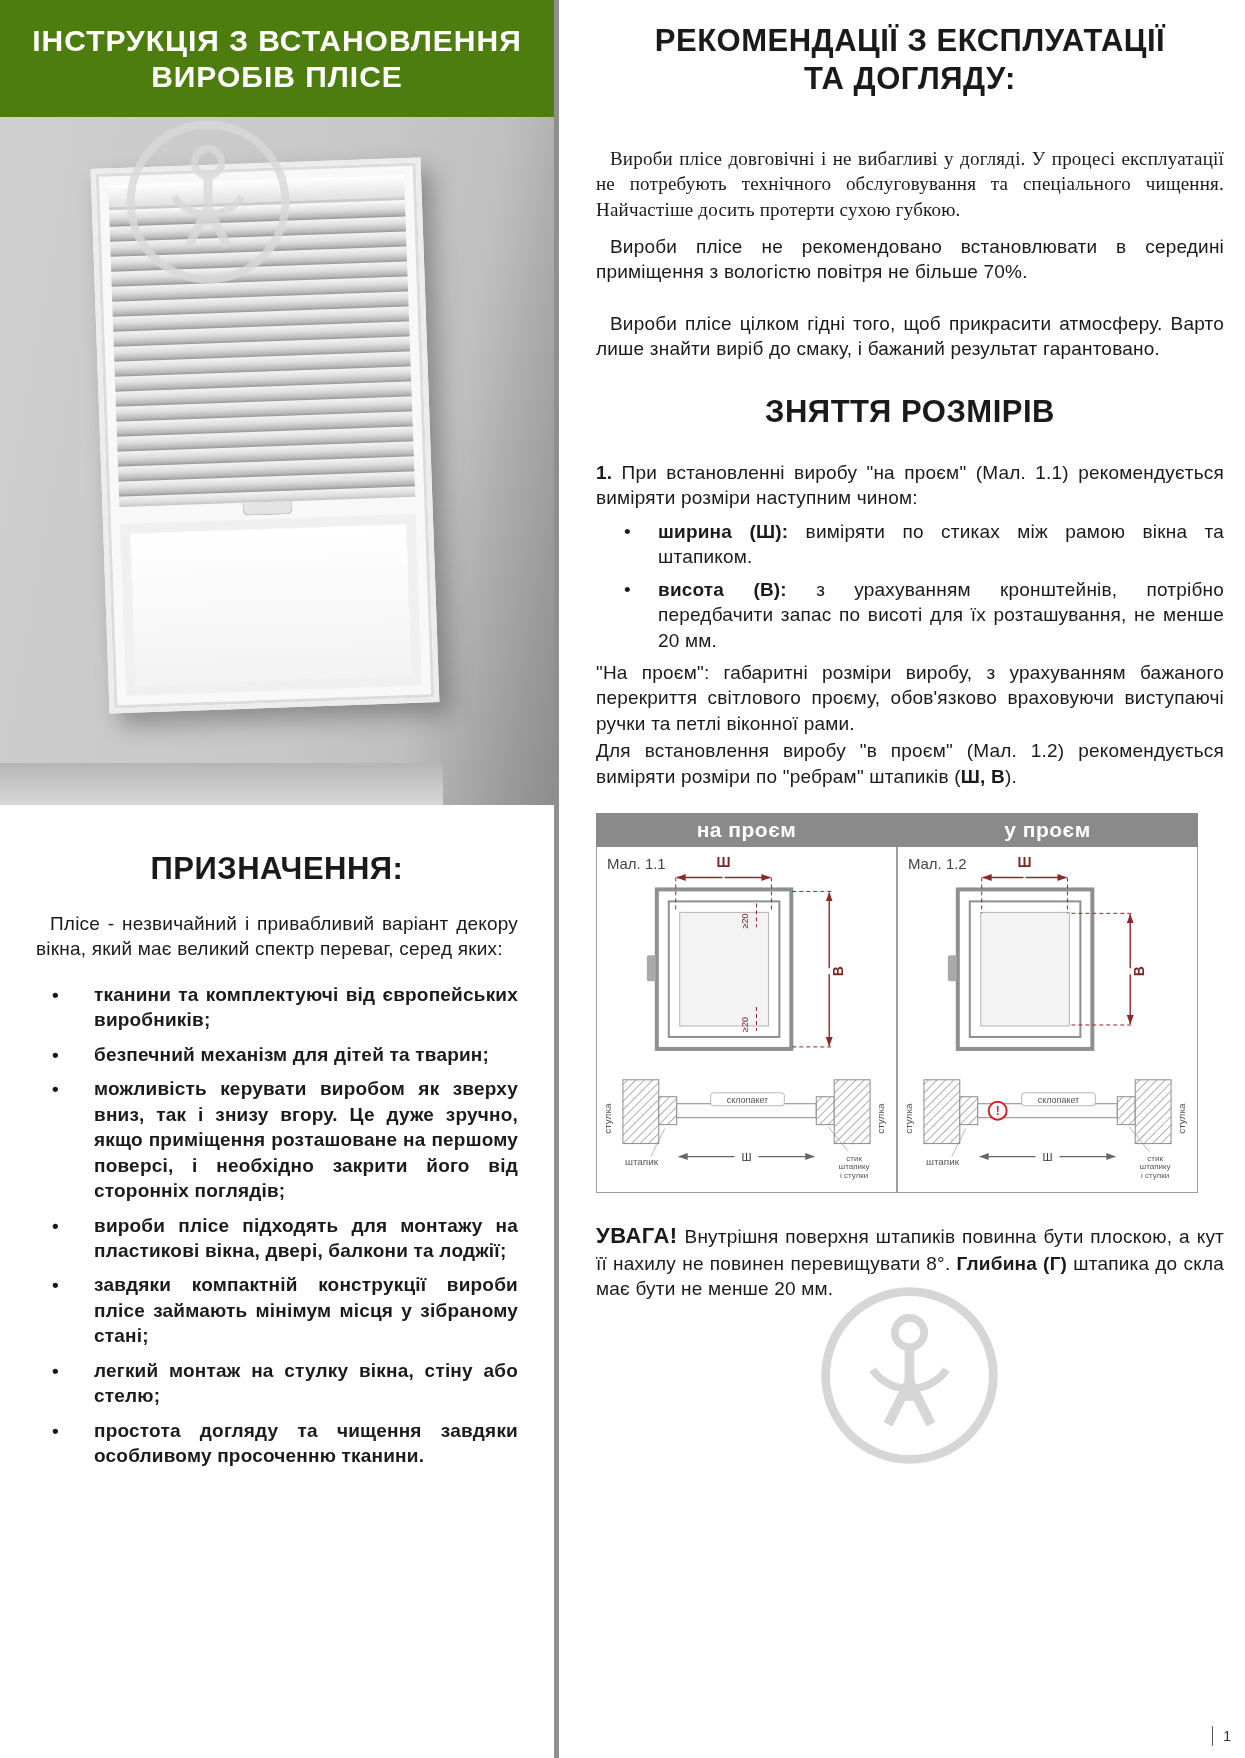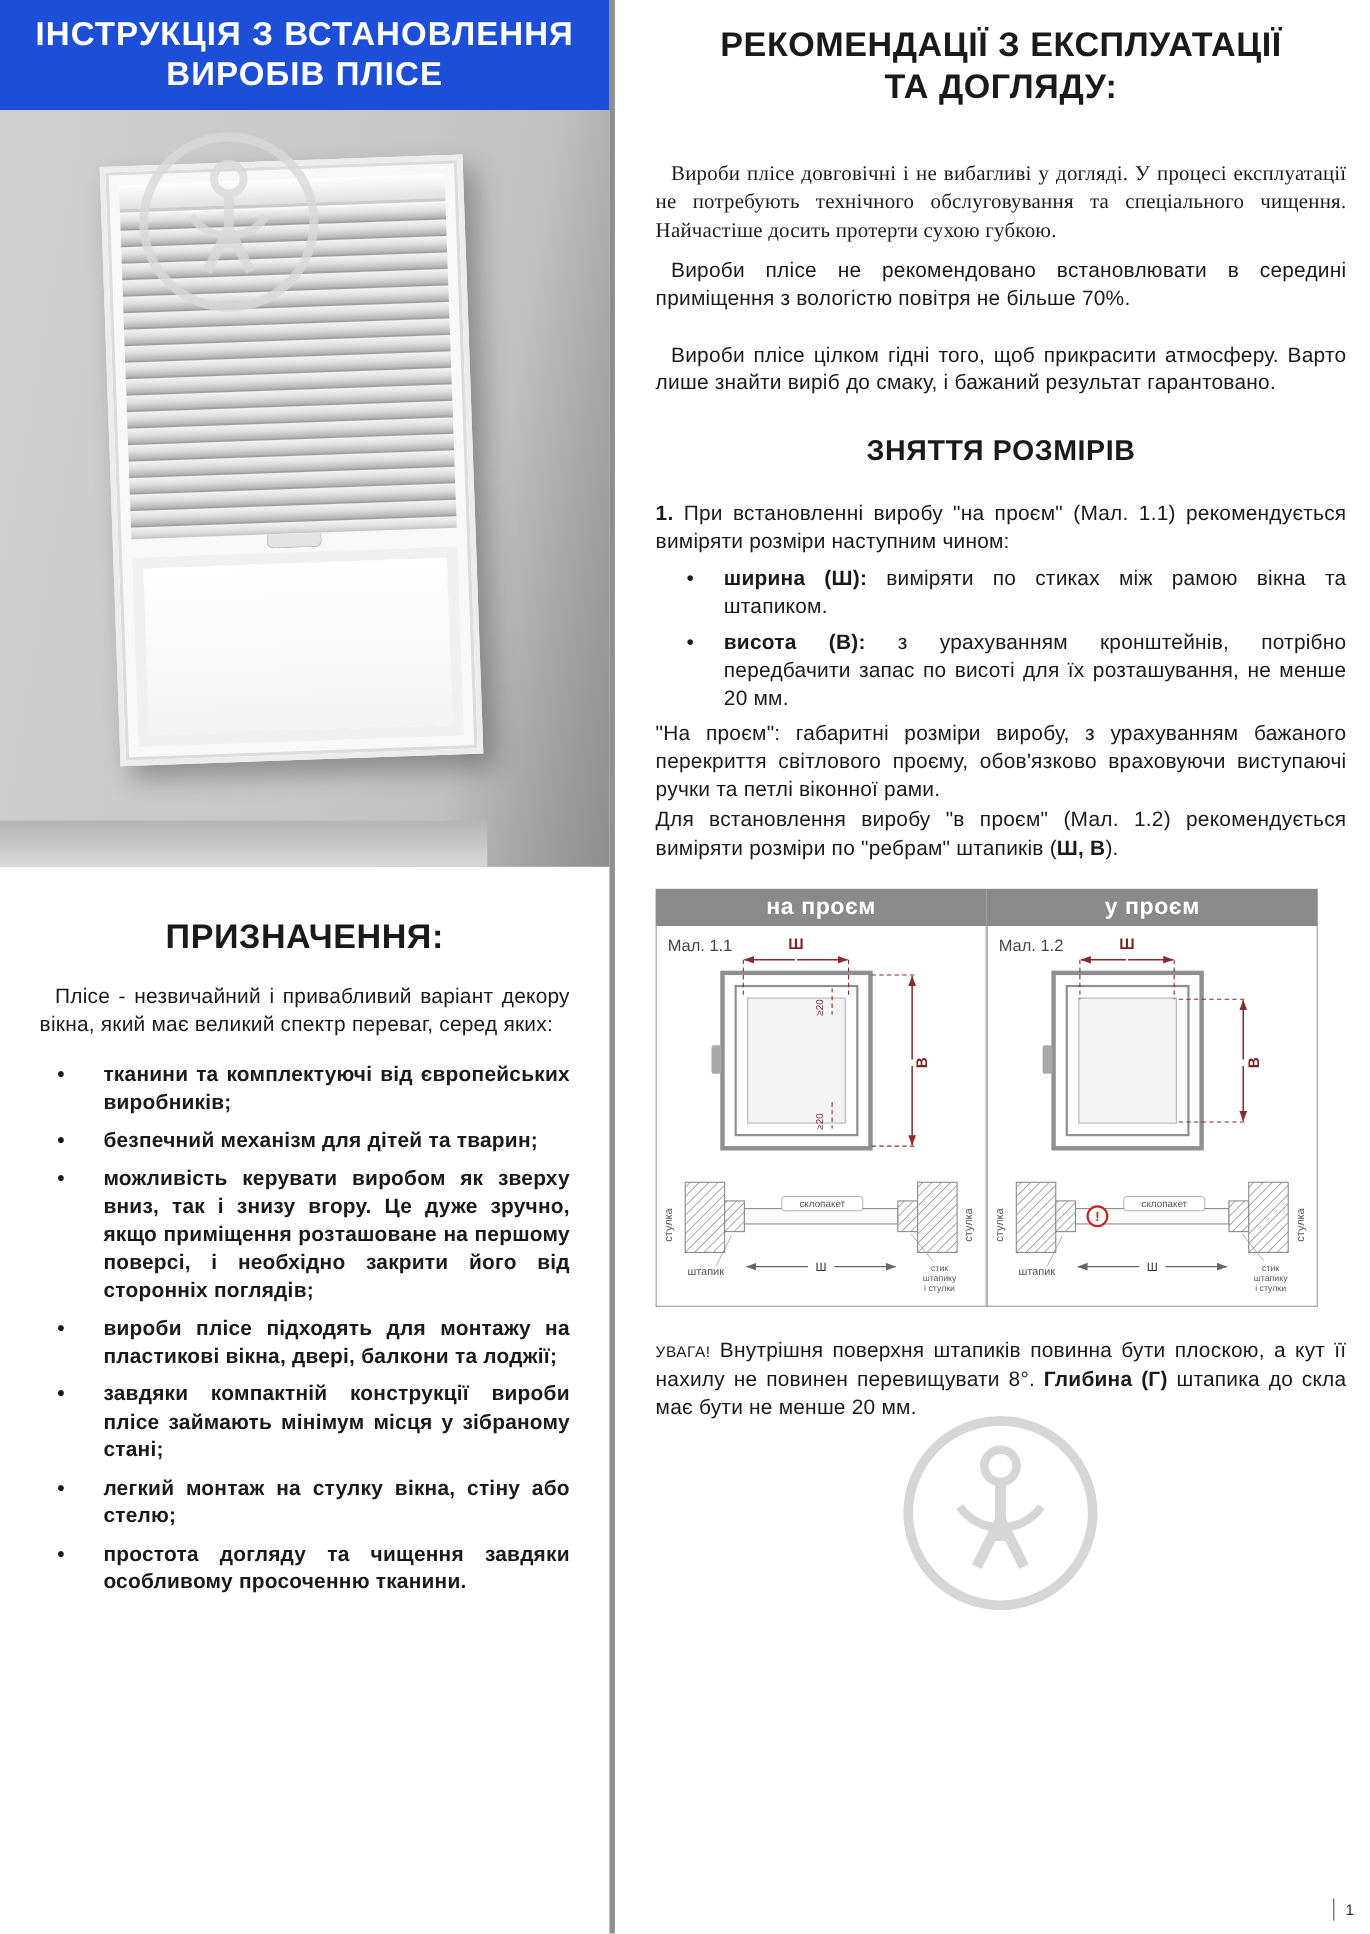--- a/index.html
+++ b/index.html
@@ -9,21 +9,21 @@
   
   .divider{position:absolute;left:554px;top:0;width:5px;height:1758px;background:#8f8f8f;}
 
   
   .bt{font-size:19px;line-height:1.34;letter-spacing:0.2px;text-align:justify;}
   .b{font-weight:bold;}
   .h-cond{font-weight:bold;letter-spacing:0.5px;}
 
   
   .left-col{position:absolute;left:0;top:0;width:554px;}
-  .banner{height:100px;background:#1d4ed8;color:#ffffff;display:flex;flex-direction:column;
+  .banner{height:117px;background:#4d7c0f;color:#ffffff;display:flex;flex-direction:column;
           justify-content:center;text-align:center;}
   .banner-line{font-size:30px;font-weight:bold;letter-spacing:1px;line-height:1.2;}
 
   .illustration{position:relative;height:688px;overflow:hidden;
      background:linear-gradient(100deg,#cfcfcf 0%,#c7c7c7 58%,#bfbfbf 76%,#a0a0a0 90%,#8d8d8d 100%);}
   .illu-floor{position:absolute;left:0;bottom:0;width:80%;height:42px;
      background:linear-gradient(#b5b5b5,#d8d8d8);}
   .window{position:absolute;left:100px;top:46px;width:330px;height:545px;background:#f8f8f8;
      border:5px solid #ececec;box-shadow:10px 12px 24px rgba(0,0,0,.30), inset 0 0 0 3px #dcdcdc;
      transform:rotate(-2deg);display:flex;flex-direction:column;padding:12px;box-sizing:border-box;}
@@ -41,21 +41,21 @@
   .purpose-list{margin:20px 36px 0 0;padding:0 0 0 94px;list-style:none;}
   .purpose-list li{position:relative;margin-bottom:9px;font-weight:bold;}
   .purpose-list li::before{content:"\2022";position:absolute;left:-42px;top:0;font-size:19px;color:#1a1a1a;}
 
   
   .right-col{position:absolute;left:596px;top:0;width:628px;}
   .care-heading{margin:22px 0 0;text-align:center;font-size:31px;line-height:1.22;}
   .p1{margin:48px 0 0;font-family:Liberation Serif, serif;}
   .p2{margin:12px 0 0;}
   .p3{margin:26px 0 0;}
-  .measure-heading{margin:32px 0 0;text-align:center;font-size:26px;}
+  .measure-heading{margin:32px 0 0;text-align:center;font-size:31px;}
   .step{margin:30px 0 0;}
   .measure-list{margin:8px 0 0;padding:0 0 0 62px;list-style:none;}
   .measure-list li{position:relative;margin-bottom:7px;}
   .measure-list li::before{content:"\2022";position:absolute;left:-34px;top:0;font-size:19px;}
   .p4{margin:4px 0 0;}
   .p5{margin:2px 0 0;}
 
   .diagram-row{display:flex;margin:24px 0 0;}
   .diagram{width:301px;}
   .diagram-header{background:#8a8a8a;color:#ffffff;text-align:center;font-weight:bold;
@@ -70,21 +70,21 @@
   .dimline{stroke:#8a2a2a;stroke-width:1.4;}
   .guide{stroke:#8a2a2a;stroke-width:1;stroke-dasharray:4 3;fill:none;}
   .dimgray{stroke:#666;stroke-width:1.2;}
   .lbl{font:10px "Liberation Sans",sans-serif;fill:#555;}
   .lbl-s{font:9px "Liberation Sans",sans-serif;fill:#555;}
   .lbl-b{font:11px "Liberation Sans",sans-serif;fill:#333;}
   .lbl-xs{font:8px "Liberation Sans",sans-serif;fill:#555;}
   .warn-txt{font:bold 12px "Liberation Sans",sans-serif;fill:#cc2222;}
 
   .attention{margin:28px 0 0;}
-  .attn-label{font-weight:normal;font-size:14px;letter-spacing:0.5px;}
+  .attn-label{font-weight:bold;font-size:22px;letter-spacing:0.5px;}
 
   
   .watermark{position:absolute;pointer-events:none;opacity:0.8;z-index:3;}
   .watermark-top{left:118px;top:112px;width:180px;height:180px;}
   .watermark-bottom{left:812px;top:1278px;width:195px;height:195px;}
   .page-num{position:absolute;right:14px;bottom:12px;font-size:14px;color:#333;
      border-left:1px solid #555;padding-left:10px;line-height:20px;}
 </style>
 </head>
 <body>

